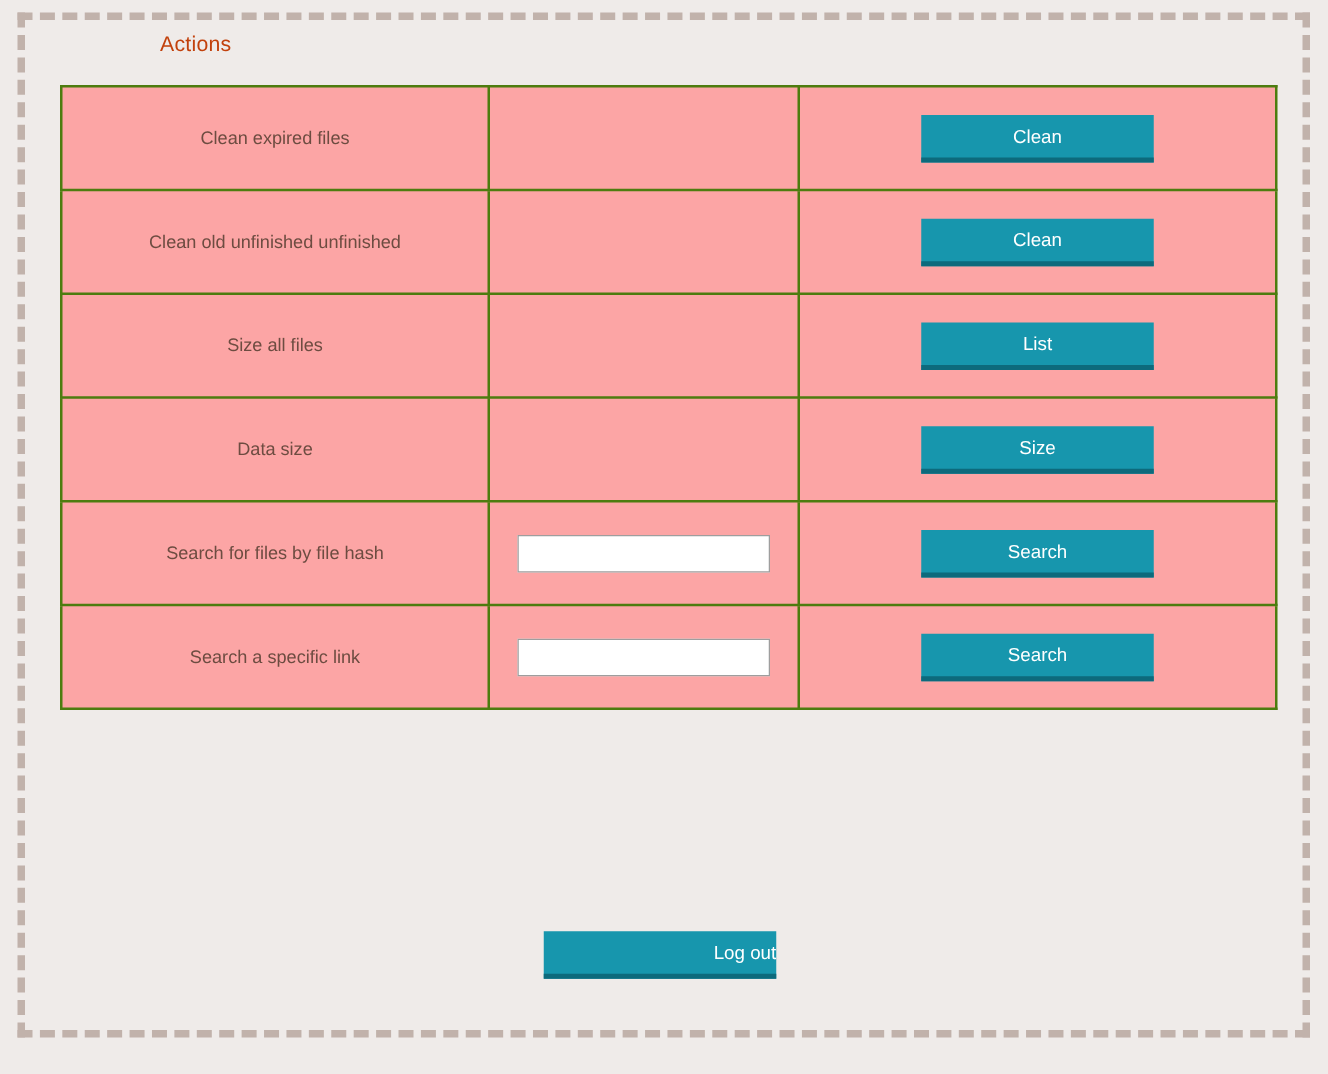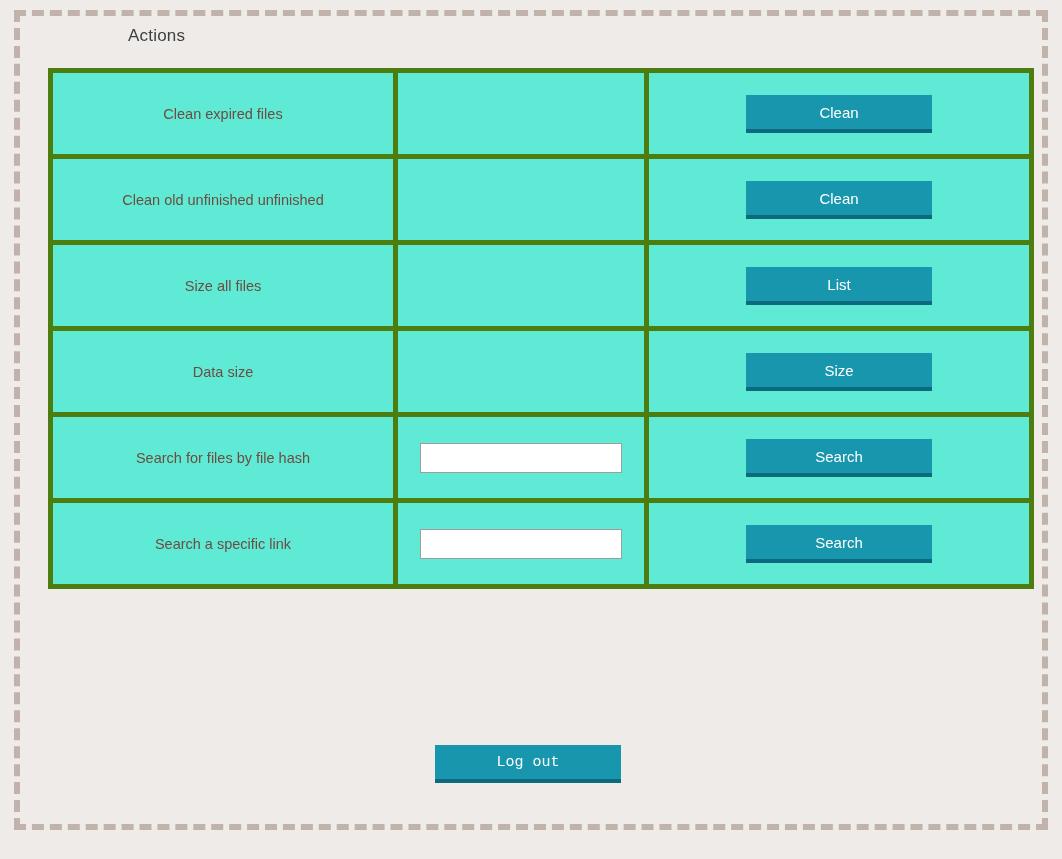--- a/index.html
+++ b/index.html
@@ -25,43 +25,43 @@
     background: transparent;
   }
 
   .legend {
     position: absolute;
     left: 96px;
     top: 10px;
     background: #efebe9;
     padding: 0 12px;
     font-size: 17px;
-    color: #404040;
+    color: #c2410c;
     letter-spacing: 0.2px;
   }
 
   .table-wrap {
     position: absolute;
     left: 48px;
     top: 68px;
     width: 960px;
   }
 
   table.actions {
     border-collapse: collapse;
     width: 960px;
     table-layout: fixed;
   }
 
   table.actions td {
-    border: 5px solid #4d7c0f;
+    border: 2px solid #4d7c0f;
     height: 79px;
     vertical-align: middle;
     text-align: center;
-    background: #5eead4;
+    background: #fca5a5;
   }
 
   td.label-cell {
     width: 338px;
     color: #6d4c41;
     font-size: 14.5px;
   }
 
   td.input-cell {
     width: 244px;
@@ -111,23 +111,23 @@
   .logout-btn {
     display: inline-block;
     width: 186px;
     height: 38px;
     line-height: 36px;
     box-sizing: border-box;
     background: #1796ad;
     border: none;
     border-bottom: 4px solid #0d6a7c;
     color: #ffffff;
-    font-family: Liberation Mono, monospace;
+    font-family: Liberation Sans, sans-serif;
     font-size: 15px;
-    text-align: center;
+    text-align: right;
     cursor: pointer;
     padding: 0;
   }
 </style>
 </head>
 <body>
 
 <div class="panel">
   <div class="legend">Actions</div>
 </div>

